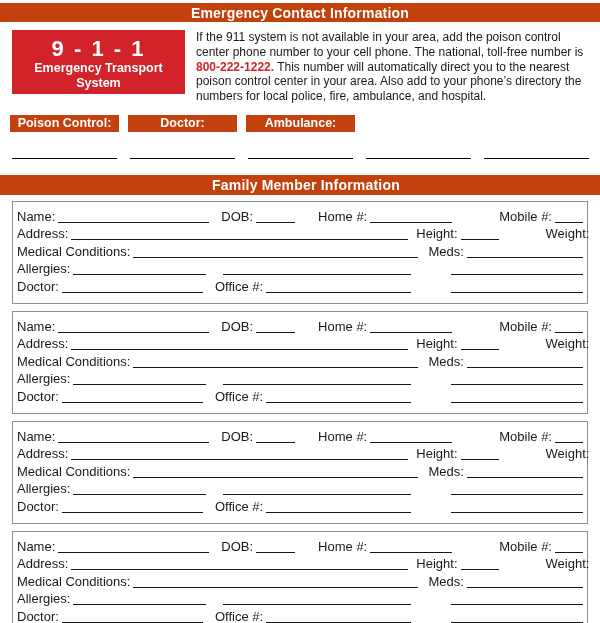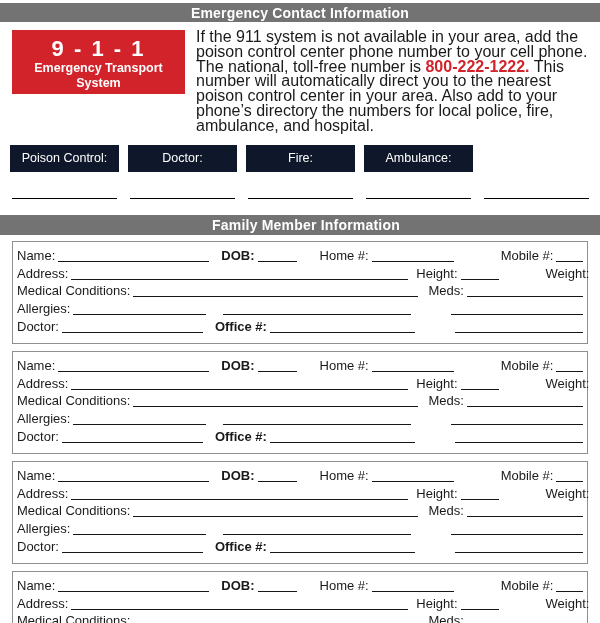--- a/index.html
+++ b/index.html
@@ -4,21 +4,21 @@
 <style>
   * { margin: 0; padding: 0; box-sizing: border-box; }
   html, body {
     width: 600px; height: 623px;
     background: #ffffff;
     overflow: hidden;
     font-family: "Liberation Sans", "DejaVu Sans", sans-serif;
     color: #1a1a1a;
   }
   .bar {
-    background: #737373;
+    background: #c2410c;
     color: #ffffff;
     font-weight: bold;
     font-size: 14px;
     height: 20px;
     display: flex;
     align-items: center;
     justify-content: center;
     letter-spacing: 0.2px;
   }
   .top-bar { margin-top: 3px; height: 19px; }
@@ -50,42 +50,42 @@
     line-height: 13px;
   }
   .red-box .system {
     font-size: 12.5px;
     font-weight: bold;
     line-height: 15px;
   }
   .instructions {
     margin-left: 11px;
     width: 394px;
-    font-size: 16px;
+    font-size: 12px;
     line-height: 14.8px;
     padding-top: 0px;
   }
   .phone-red {
     color: #d2232a;
     font-weight: bold;
   }
 
   
   .contacts-row {
     display: flex;
     gap: 9px;
     margin: 11px 0 0 10px;
   }
   .contact-col { width: 109px; flex-shrink: 0; }
   .contact-label {
-    background: #0f172a;
+    background: #c2410c;
     color: #ffffff;
-    font-weight: normal;
+    font-weight: bold;
     font-size: 12.5px;
-    height: 27px;
+    height: 17px;
     display: flex;
     align-items: center;
     justify-content: center;
     white-space: nowrap;
   }
   .contacts-lines {
     display: flex;
     gap: 9px;
     margin: 25px 0 0 10px;
   }
@@ -114,21 +114,21 @@
   }
   .fl { line-height: 13px; }
   .ln {
     height: 12px;
     border-bottom: 1.4px solid #161616;
     margin-left: 3px;
     flex-shrink: 0;
   }
   .ln-grow { flex-grow: 1; flex-shrink: 1; }
   
-  .ml12 { margin-left: 12px; font-weight: bold; }
+  .ml12 { margin-left: 12px; }
   .ml17 { margin-left: 17px; padding-left: 30px; }
   .ml23 { margin-left: 23px; }
   .ml8  { margin-left: 8px; margin-top: 16px; }
   .ml10 { margin-left: 10px; }
   .ml40 { margin-left: 40px; }
   .w151 { width: 151px; }
   .w39  { width: 39px; }
   .w82  { width: 82px; }
   .w337 { width: 337px; }
   .w38  { width: 38px; }
@@ -156,23 +156,20 @@
 </div>
 
 <div class="contacts-row">
   <div class="contact-col">
     <div class="contact-label">Poison Control:</div>
   </div>
   <div class="contact-col">
     <div class="contact-label">Doctor:</div>
   </div>
   <div class="contact-col">
-    <div class="contact-label">Fire:</div>
-  </div>
-  <div class="contact-col">
     <div class="contact-label">Ambulance:</div>
   </div>
 </div>
 <div class="contacts-lines">
   <div class="contact-col">
       <div class="contact-line"></div>
     </div>
   <div class="contact-col">
       <div class="contact-line"></div>
     </div>

